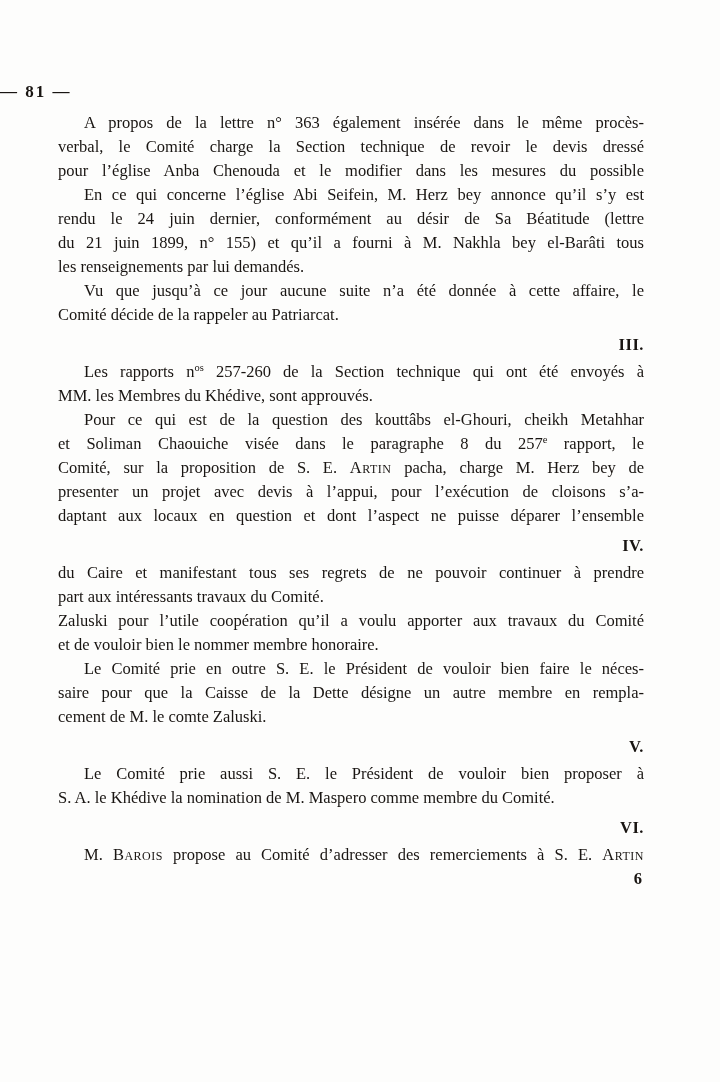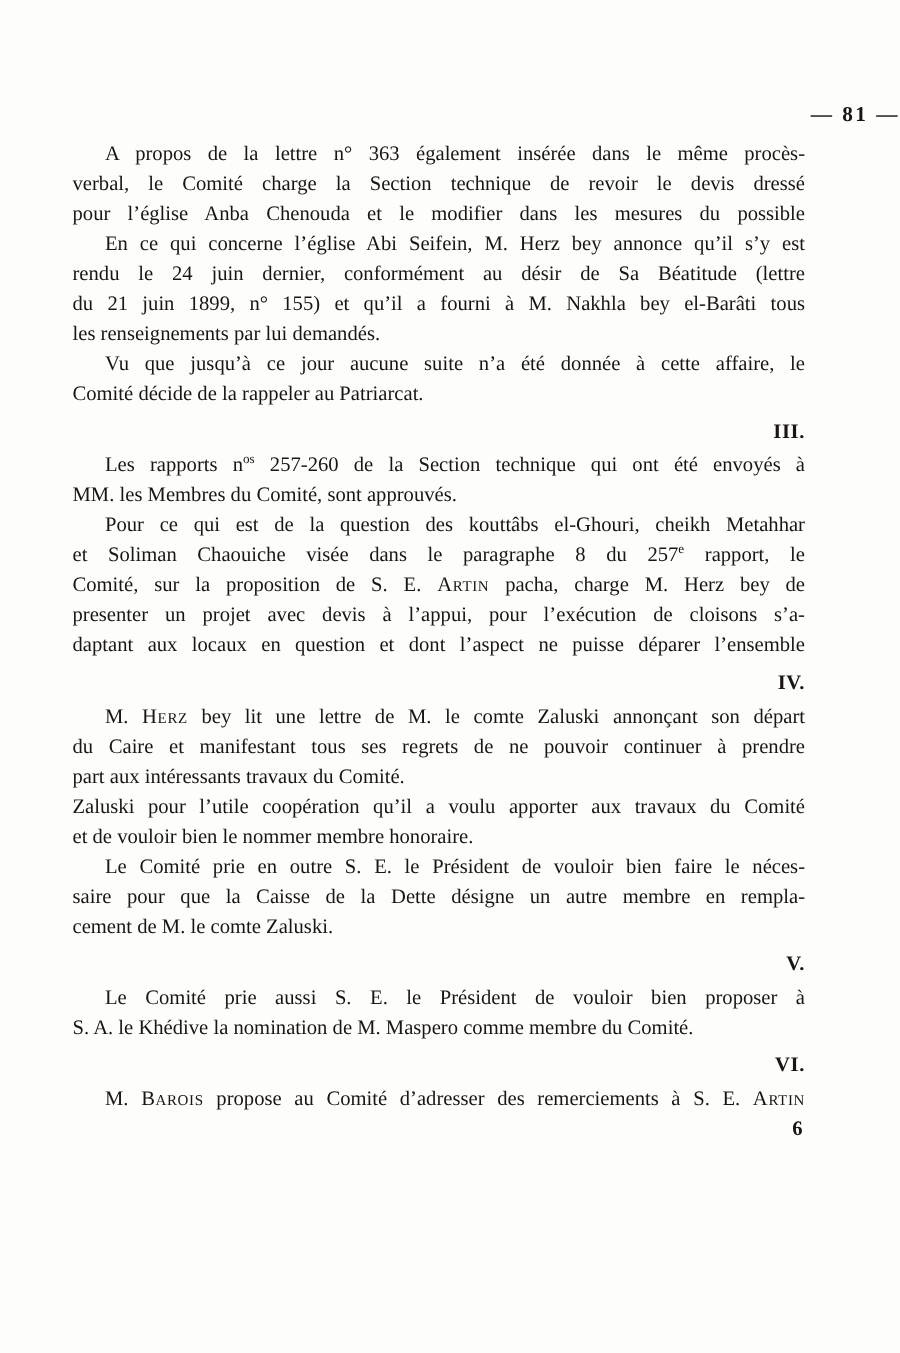--- a/index.html
+++ b/index.html
@@ -13,21 +13,21 @@
     height: 1082px;
     background: #fdfdfc;
     overflow: hidden;
     font-family: "Liberation Serif", "DejaVu Serif", serif;
     color: #191512;
   }
   .page-header {
     padding-top: 80px;
     height: 24px;
     line-height: 24px;
-    text-align: right;
+    text-align: left;
     font-size: 17px;
     letter-spacing: 2px;
     font-weight: bold;
   }
   .doc-body {
     margin-left: 58px;
     width: 586px;
     padding-top: 7px;
     font-size: 16.5px;
     font-weight: 500;
@@ -81,32 +81,31 @@
         <div class="line just"><span>du 21 juin 1899, n° 155) et qu’il a fourni à M. Nakhla bey el-Barâti tous</span></div>
         <div class="line"><span>les renseignements par lui demandés.</span></div>
       </div>
       <div class="para">
         <div class="line first just"><span>Vu que jusqu’à ce jour aucune suite n’a été donnée à cette affaire, le</span></div>
         <div class="line"><span>Comité décide de la rappeler au Patriarcat.</span></div>
       </div>
       <div class="heading">III.</div>
       <div class="para">
         <div class="line first just"><span>Les rapports n</span><span class="sup">os</span><span> 257-260 de la Section technique qui ont été envoyés à</span></div>
-        <div class="line"><span>MM. les Membres du Comité, sont approuvés.</span></div>
+        <div class="line"><span>MM. les Membres du Khédive, sont approuvés.</span></div>
       </div>
       <div class="para">
         <div class="line first just"><span>Pour ce qui est de la question des kouttâbs el-Ghouri, cheikh Metahhar</span></div>
         <div class="line just"><span>et Soliman Chaouiche visée dans le paragraphe 8 du 257</span><span class="sup">e</span><span> rapport, le</span></div>
         <div class="line just"><span>Comité, sur la proposition de S. E. </span><span class="sc">Artin</span><span> pacha, charge M. Herz bey de</span></div>
         <div class="line just"><span>presenter un projet avec devis à l’appui, pour l’exécution de cloisons s’a-</span></div>
         <div class="line just"><span>daptant aux locaux en question et dont l’aspect ne puisse déparer l’ensemble</span></div>
       </div>
       <div class="heading">IV.</div>
       <div class="para">
-        <div class="line first just"><span>M. </span><span class="sc">Herz</span><span> bey lit une lettre de M. le comte Zaluski annonçant son départ</span></div>
         <div class="line just"><span>du Caire et manifestant tous ses regrets de ne pouvoir continuer à prendre</span></div>
         <div class="line"><span>part aux intéressants travaux du Comité.</span></div>
       </div>
       <div class="para">
         <div class="line just"><span>Zaluski pour l’utile coopération qu’il a voulu apporter aux travaux du Comité</span></div>
         <div class="line"><span>et de vouloir bien le nommer membre honoraire.</span></div>
       </div>
       <div class="para">
         <div class="line first just"><span>Le Comité prie en outre S. E. le Président de vouloir bien faire le néces-</span></div>
         <div class="line just"><span>saire pour que la Caisse de la Dette désigne un autre membre en rempla-</span></div>

